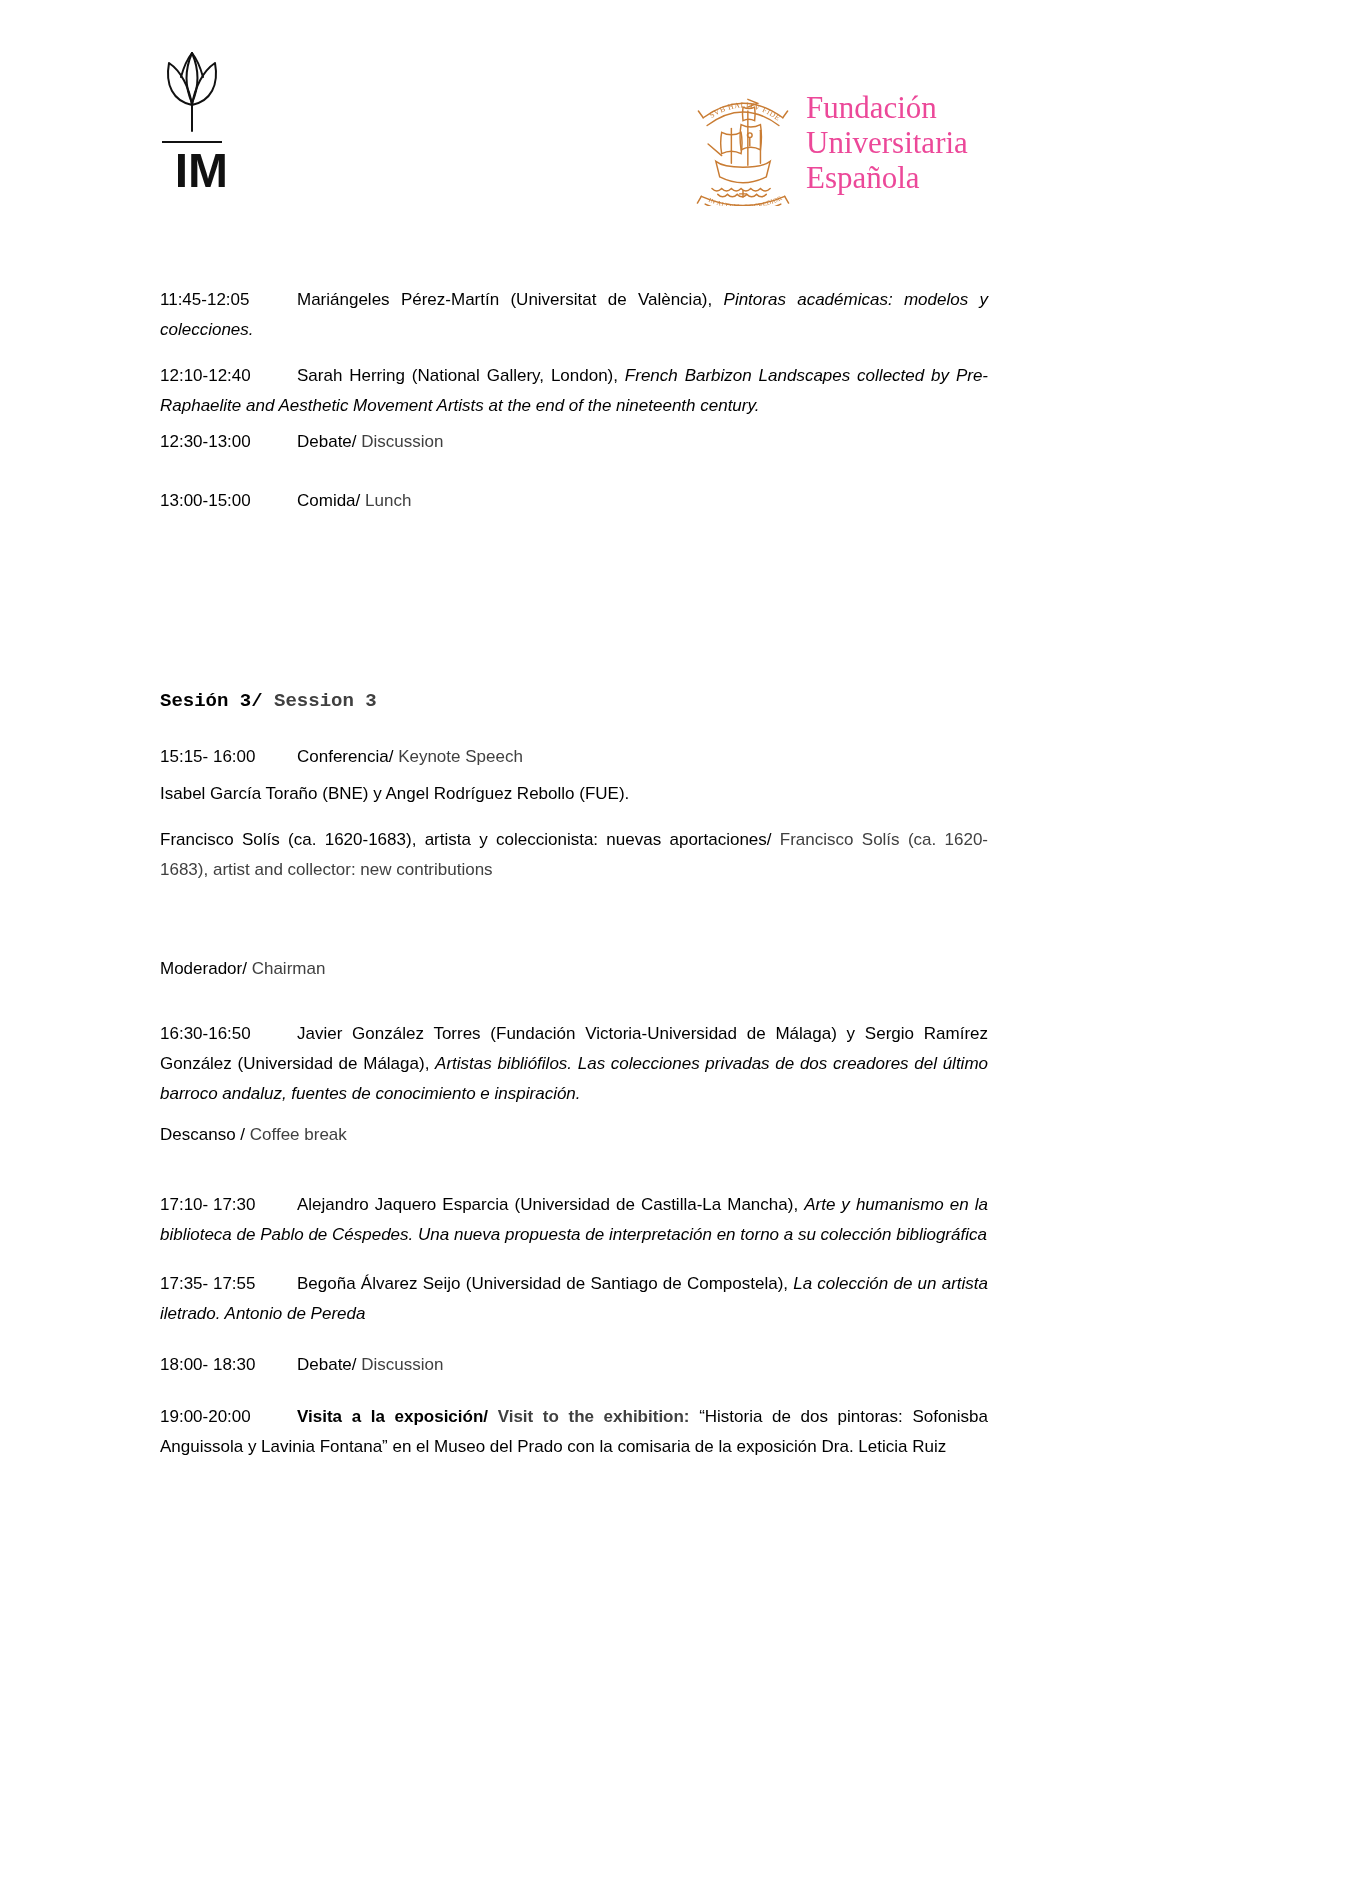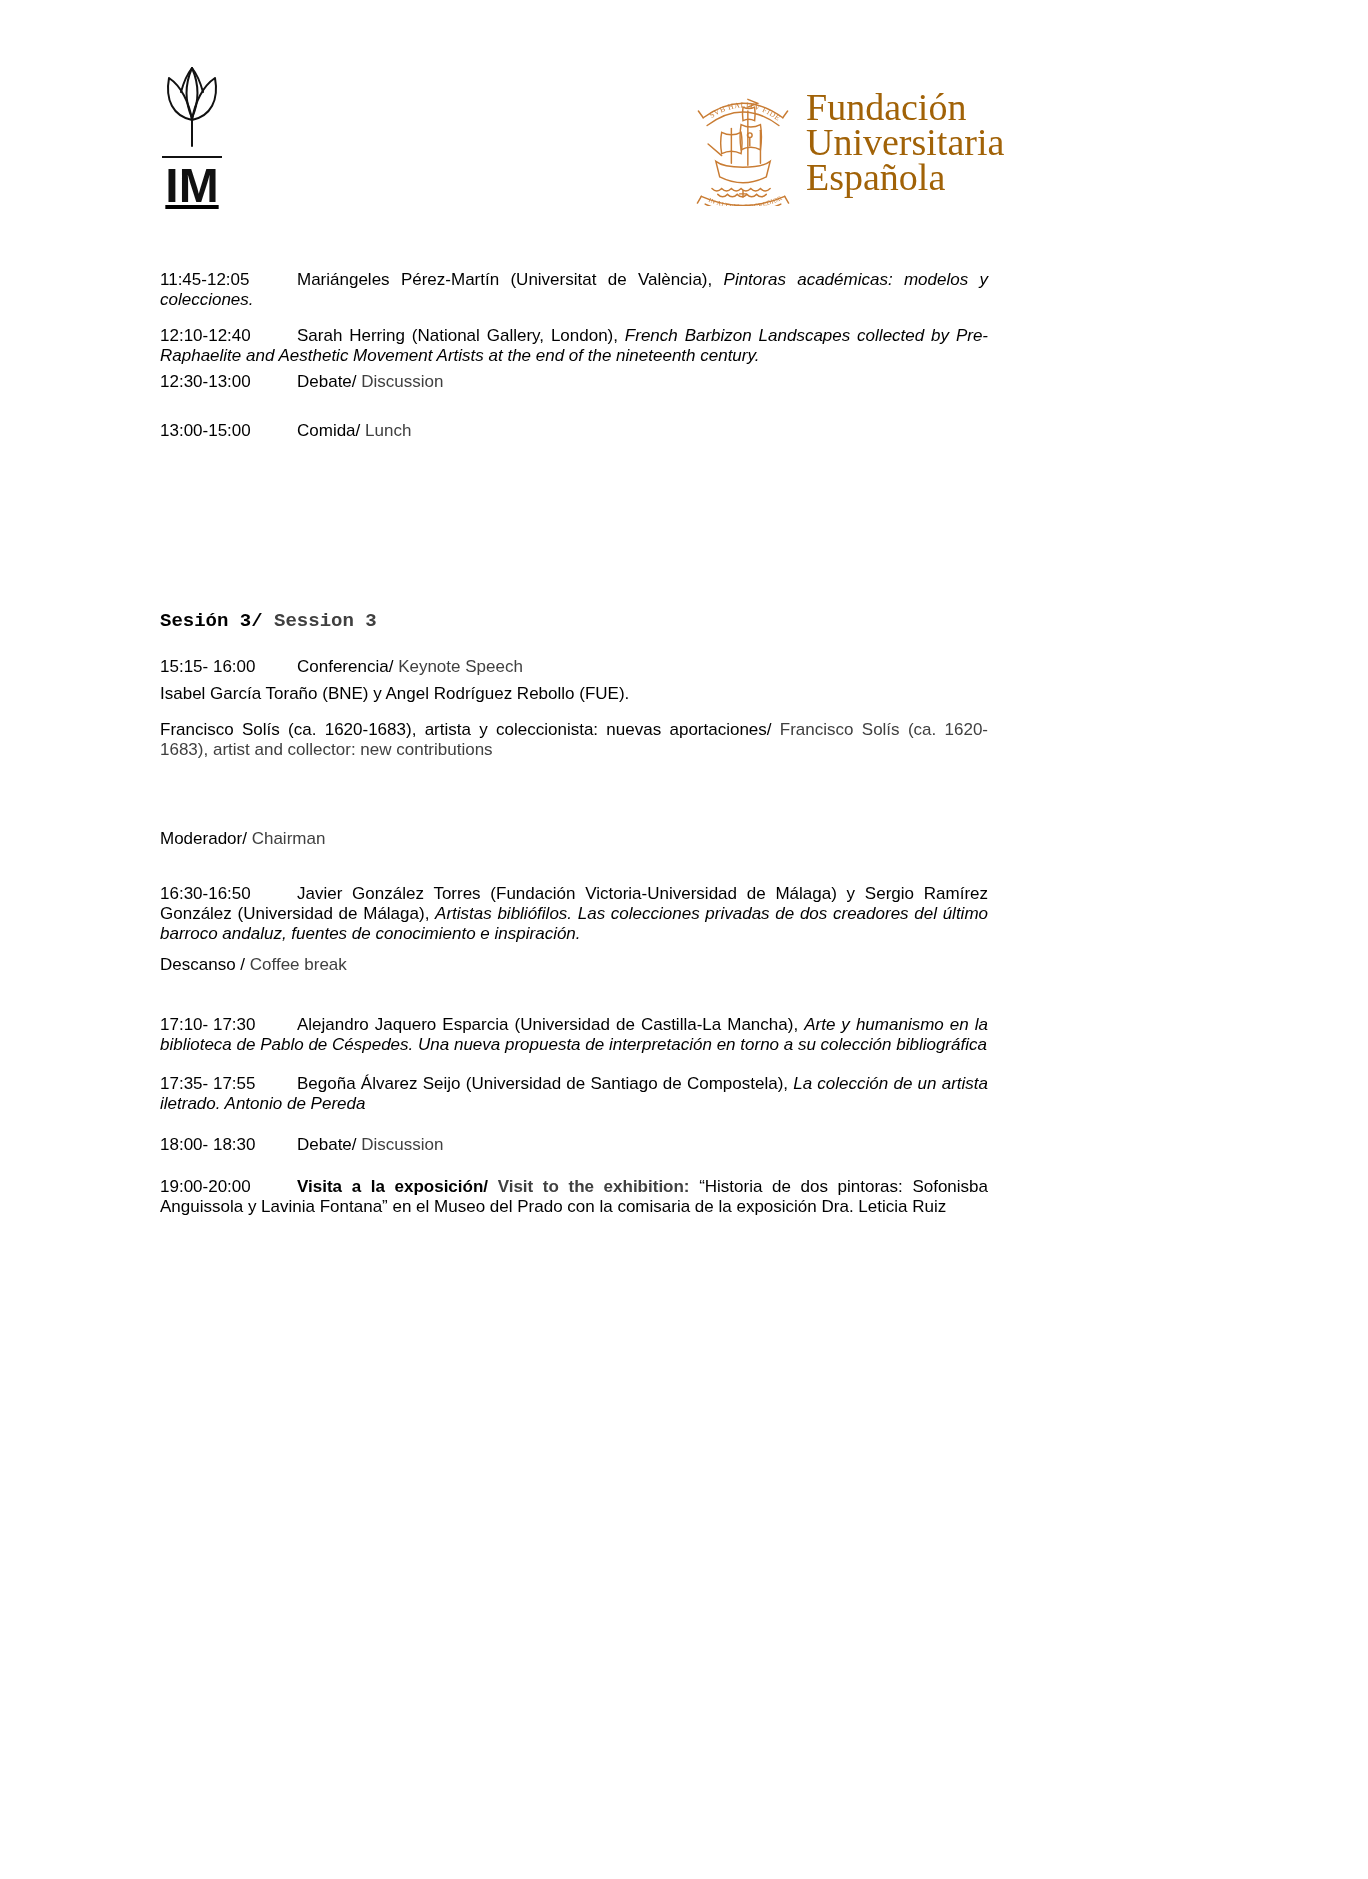--- a/index.html
+++ b/index.html
@@ -2,28 +2,28 @@
 <html><head>
 <meta charset="utf-8">
 <style>
   html,body{margin:0;padding:0;background:#e8e8e8;}
   .page{
     position:relative;width:1368px;height:1879px;background:#ffffff;
     font-family:"Liberation Sans",sans-serif;color:#000;overflow:hidden;
     margin:0 auto;
   }
   
-  .im-logo{position:absolute;left:156px;top:56px;width:72px;text-align:center;text-decoration:underline;}
+  .im-logo{position:absolute;left:156px;top:41px;width:72px;text-align:right;}
   .im-logo svg{display:block;margin:0 auto;}
   .im-rule{border:none;border-top:2px solid #111;margin:8px 6px 4px 6px;}
   .im-text{font-weight:700;font-size:48px;line-height:1;letter-spacing:0px;color:#111;}
   .fue-logo{position:absolute;left:694px;top:78px;display:flex;align-items:center;gap:14px;}
-  .fue-name{font-family:"Liberation Serif",serif;color:#a16207;font-size:38px;line-height:35px;}
+  .fue-name{font-family:"Liberation Serif",serif;color:#ec4899;font-size:31px;line-height:35px;}
   
-  .main{position:absolute;left:160px;top:270px;width:828px;font-size:17px;line-height:20px;}
+  .main{position:absolute;left:160px;top:285px;width:828px;font-size:17px;line-height:30px;}
   .main p{margin:0;text-align:justify;}
   .time{display:inline-block;width:137px;}
   .gold{color:#404040;}
   .italic{font-style:italic;}
   .bold{font-weight:700;}
   .indent{margin-left:68px;}
   .heading{font-family:Liberation Mono, monospace;font-weight:700;font-size:19px;text-align:left !important;}
 </style>
 </head>
 <body>

